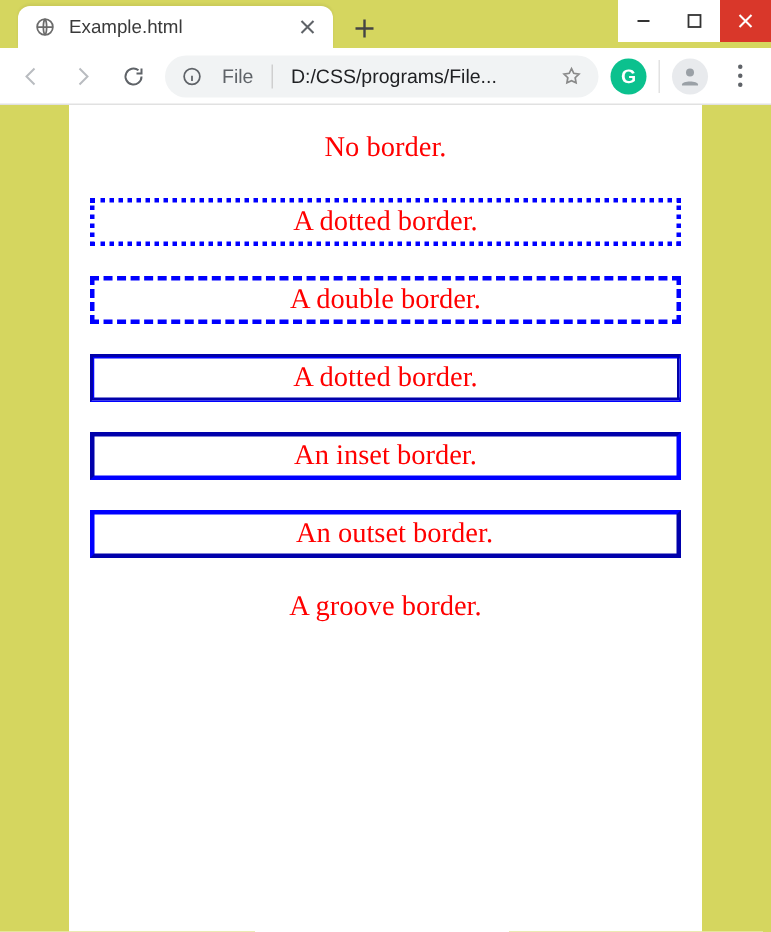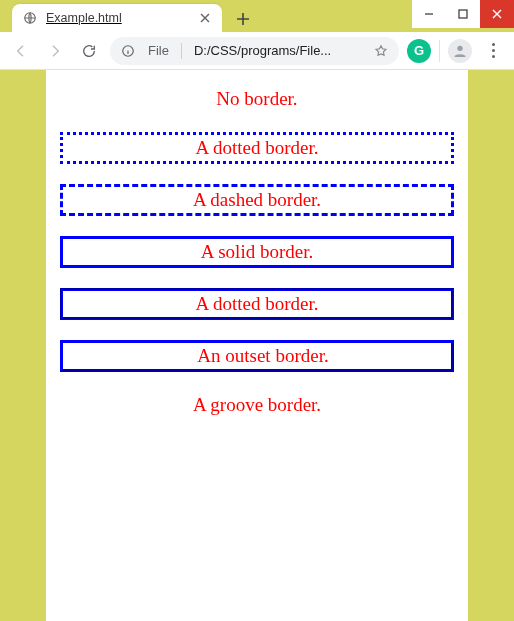--- a/index.html
+++ b/index.html
@@ -2,21 +2,21 @@
 <html><head>
 <meta charset="utf-8">
 <style>
   * { box-sizing: border-box; margin: 0; padding: 0; }
   html, body { width: 514px; height: 621px; overflow: hidden; font-family: Arial, sans-serif; }
   body { background: #d5d65f; display: flex; flex-direction: column; }
 
   
   .titlebar { height: 32px; background: #d5d65f; display: flex; align-items: flex-start; }
   .tab-strip { flex: 1; display: flex; align-items: flex-end; padding-left: 12px; height: 32px; }
-  .tab { background: #fff; height: 28px; border-top-left-radius: 8px; border-top-right-radius: 8px; display: flex; align-items: center; padding: 0 10px; gap: 8px; min-width: 210px; box-shadow: 0 -1px 2px rgba(0,0,0,0.06); text-decoration: underline; }
+  .tab { background: #fff; height: 28px; border-top-left-radius: 8px; border-top-right-radius: 8px; display: flex; align-items: center; padding: 0 10px; gap: 8px; min-width: 210px; box-shadow: 0 -1px 2px rgba(0,0,0,0.06); }
   .tab .favicon { width: 16px; height: 16px; display: inline-flex; align-items: center; justify-content: center; }
   .tab .title { font-size: 12.5px; color: #3a3a3a; flex: 1; white-space: nowrap; overflow: hidden; text-overflow: ellipsis; }
   .tab .close { width: 14px; height: 14px; display: inline-flex; align-items: center; justify-content: center; color: #555; font-size: 14px; }
   .newtab { width: 26px; height: 26px; margin-left: 8px; display: inline-flex; align-items: center; justify-content: center; color: #444; font-size: 18px; }
   .win-controls { display: flex; height: 28px; }
   .win-btn { width: 34px; height: 28px; display: inline-flex; align-items: center; justify-content: center; background: #fff; }
   .win-btn.min { background: #fff; }
   .win-btn.max { background: #fff; }
   .win-btn.close-win { background: #d9372a; color: #fff; }
   .win-btn svg { display: block; }
@@ -146,19 +146,19 @@
         <span></span>
         <span></span>
       </span>
   </span>
 </div>
 
 <div class="viewport">
   <div class="page">
     <p class="p none">No border.</p>
     <p class="p dotted">A dotted border.</p>
-    <p class="p dashed">A dashed border.</p>
-    <p class="p solid">A solid border.</p>
+    <p class="p dashed">A double border.</p>
     <p class="p groove">A dotted border.</p>
+    <p class="p inset">An inset border.</p>
     <p class="p outset">An outset border.</p>
     <p class="p hidden-b">A groove border.</p>
   </div>
 </div>
 
 </body></html>

